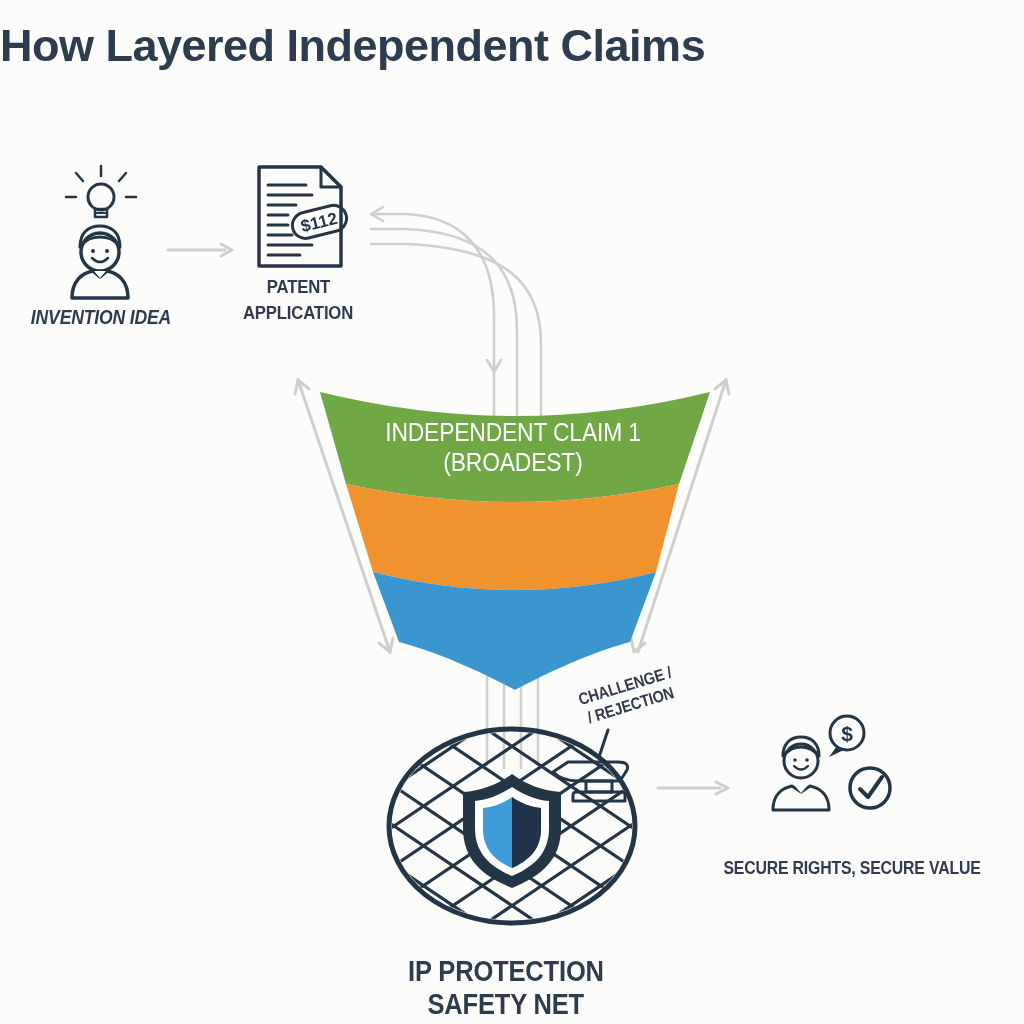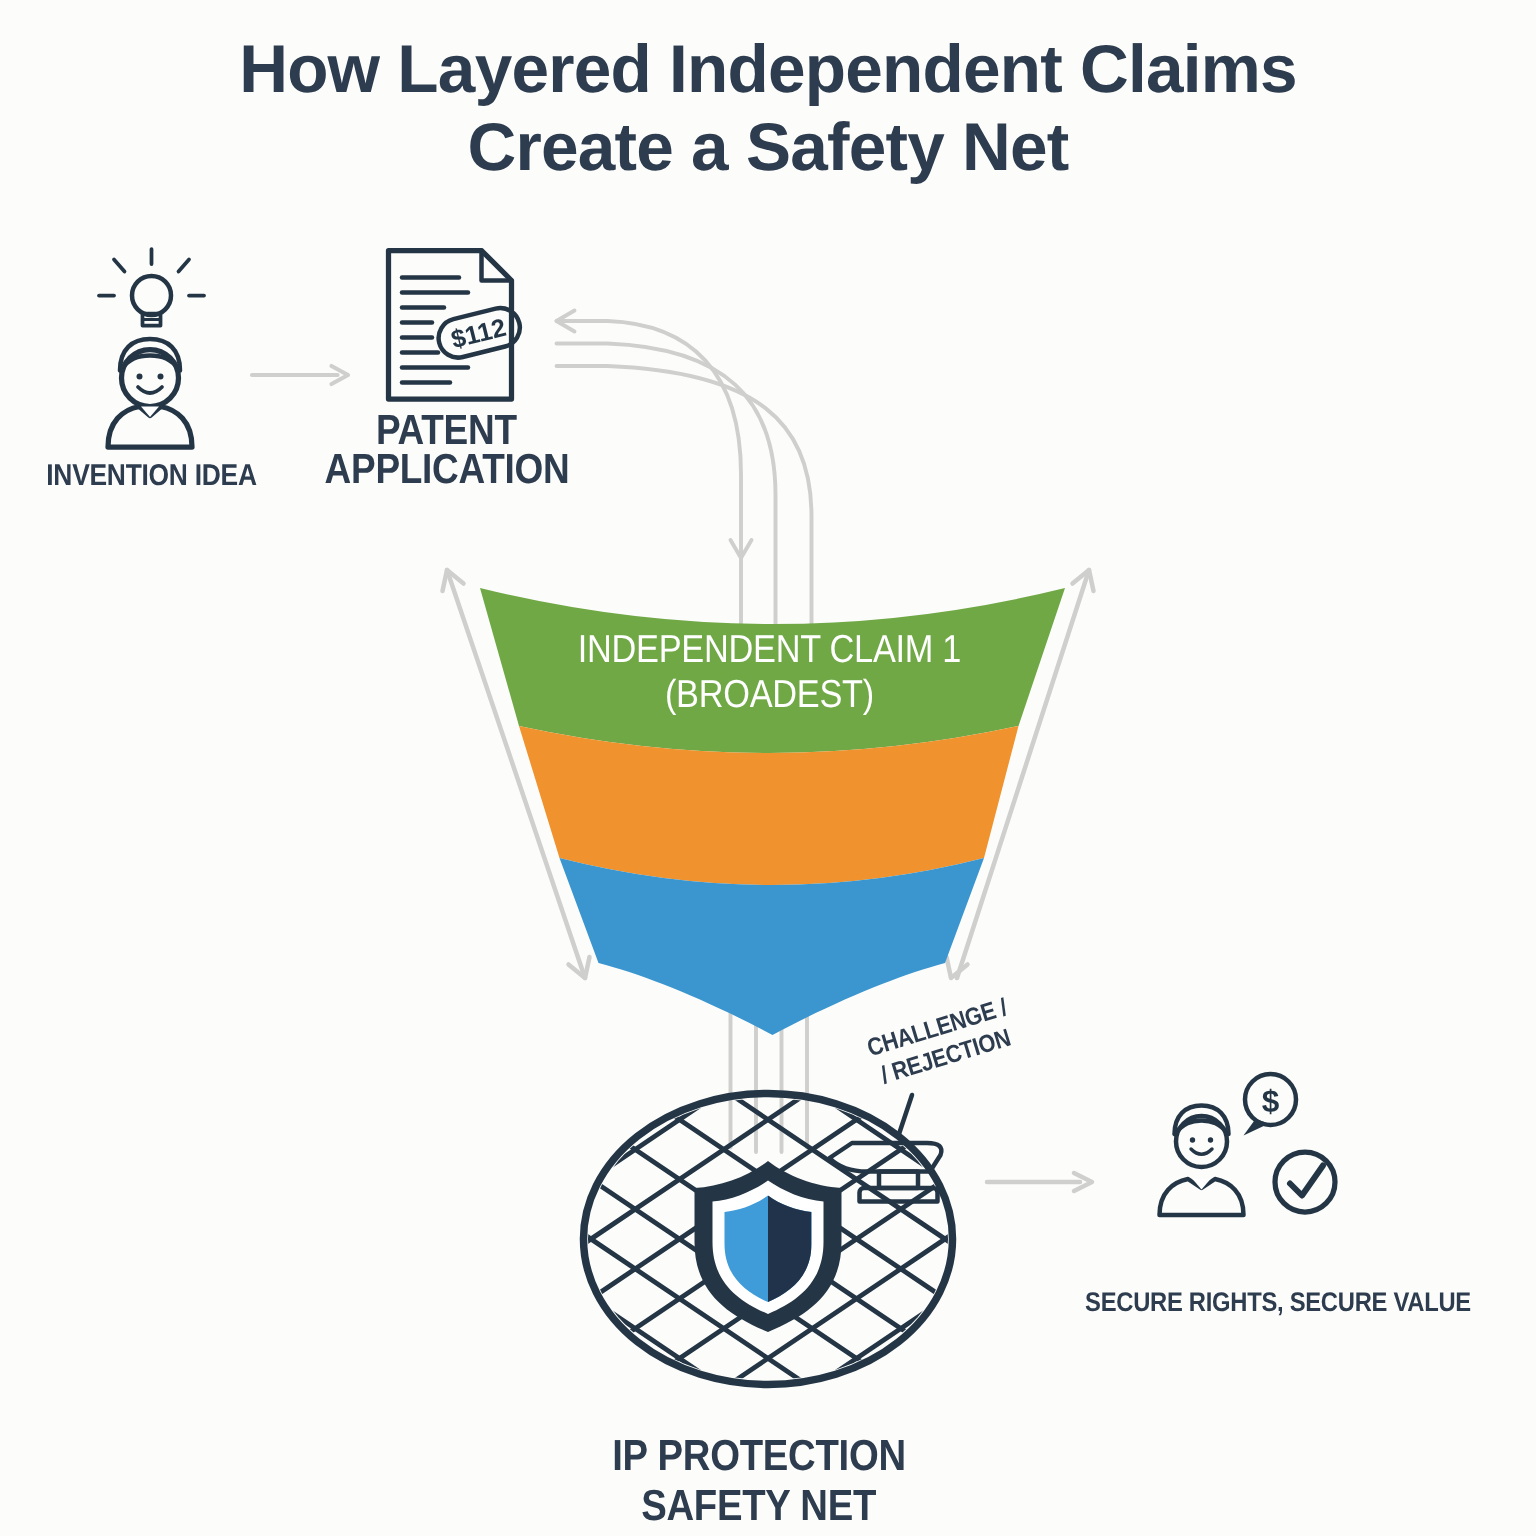--- a/index.html
+++ b/index.html
@@ -6,28 +6,28 @@
     --bg:#fcfcfa; --navy:#2d3c4e; --outline:#243646; --green:#6fa845;
     --orange:#f0922d; --blue:#3b96cf; --lightblue:#3f9cd8; --shieldDark:#20334a;
     --gray:#cfcfcd; --personBlue:#3d8ed0; --bulbOrange:#f0a23c; --white:#ffffff;
   }
   html,body{margin:0;padding:0;}
   body{background:var(--bg);font-family:"Liberation Sans","DejaVu Sans",sans-serif;}
   .canvas{position:relative;width:1024px;height:1024px;background:var(--bg);overflow:hidden;}
   svg.diagram{position:absolute;left:0;top:0;width:1024px;height:1024px;}
   svg text{font-family:"Liberation Sans","DejaVu Sans",sans-serif;}
 
-  .title{position:absolute;left:0;top:20px;width:1024px;margin:0;text-align:center;
+  .title{position:absolute;left:0;top:20px;width:1024px;margin:0;text-align:left;
          color:var(--navy);font-size:45px;line-height:52px;font-weight:bold;letter-spacing:-0.5px;}
   .lbl{position:absolute;color:var(--navy);font-weight:bold;text-align:center;white-space:nowrap;}
   .cond{display:inline-block;transform:scaleX(0.88);transform-origin:50% 50%;letter-spacing:-0.2px;}
   .stack{display:flex;flex-direction:column;align-items:center;}
 
-  .lbl-invention{left:101px;top:306px;transform:translateX(-50%);font-size:20px;}
-  .lbl-patent{left:298px;top:274px;transform:translateX(-50%);font-size:28px;line-height:26px;}
+  .lbl-invention{left:101px;top:306px;transform:translateX(-50%);font-size:20px;font-style:italic;}
+  .lbl-patent{left:298px;top:274px;transform:translateX(-50%);font-size:19px;line-height:26px;}
   .flabel{position:absolute;left:513px;transform:translateX(-50%);text-align:center;
           color:#fff;font-weight:normal;font-size:26px;line-height:30px;white-space:nowrap;}
   .lbl-challenge{left:548px;top:676px;width:160px;transform:rotate(-17deg);
                  font-size:16.5px;line-height:19.5px;}
   .lbl-net{left:506px;top:927px;transform:translateX(-50%);font-size:29px;line-height:33px;margin-top:28px;}
   .lbl-outcome{left:852px;top:822px;transform:translateX(-50%);font-size:18px;margin-top:36px;}
 
   .s-outline{stroke:var(--outline);fill:none;stroke-linecap:round;stroke-linejoin:round;}
   .s-gray{stroke:var(--gray);fill:none;stroke-linecap:round;stroke-linejoin:round;}
 </style>
@@ -184,21 +184,20 @@
       <text x="847" y="741" text-anchor="middle" font-size="21" font-weight="bold" fill="var(--outline)">$</text>
     </g>
     <g>
       <circle cx="870" cy="788" r="20" fill="var(--white)" class="s-outline" stroke-width="3.5"></circle>
       <path d="M860,789 L868,797 L882,777" class="s-outline" stroke-width="4"></path>
     </g>
   </svg>
 
   <h1 class="title">
     <span>How Layered Independent Claims</span><br>
-    <span>Create a Safety Net</span>
   </h1>
 
   <div class="lbl lbl-invention stack">
     <span class="cond">INVENTION IDEA</span>
   </div>
 
   <div class="lbl lbl-patent stack">
     <span class="cond">PATENT</span>
     <span class="cond">APPLICATION</span>
   </div>

